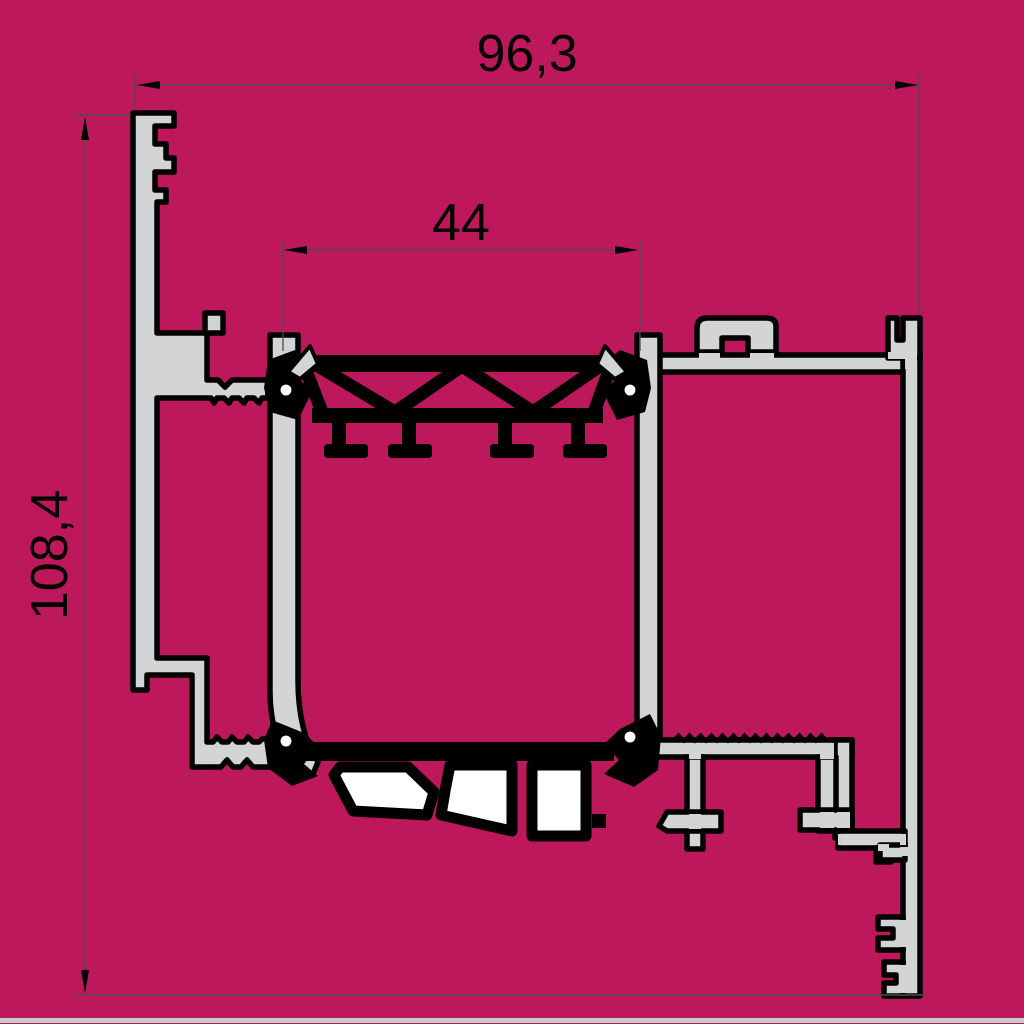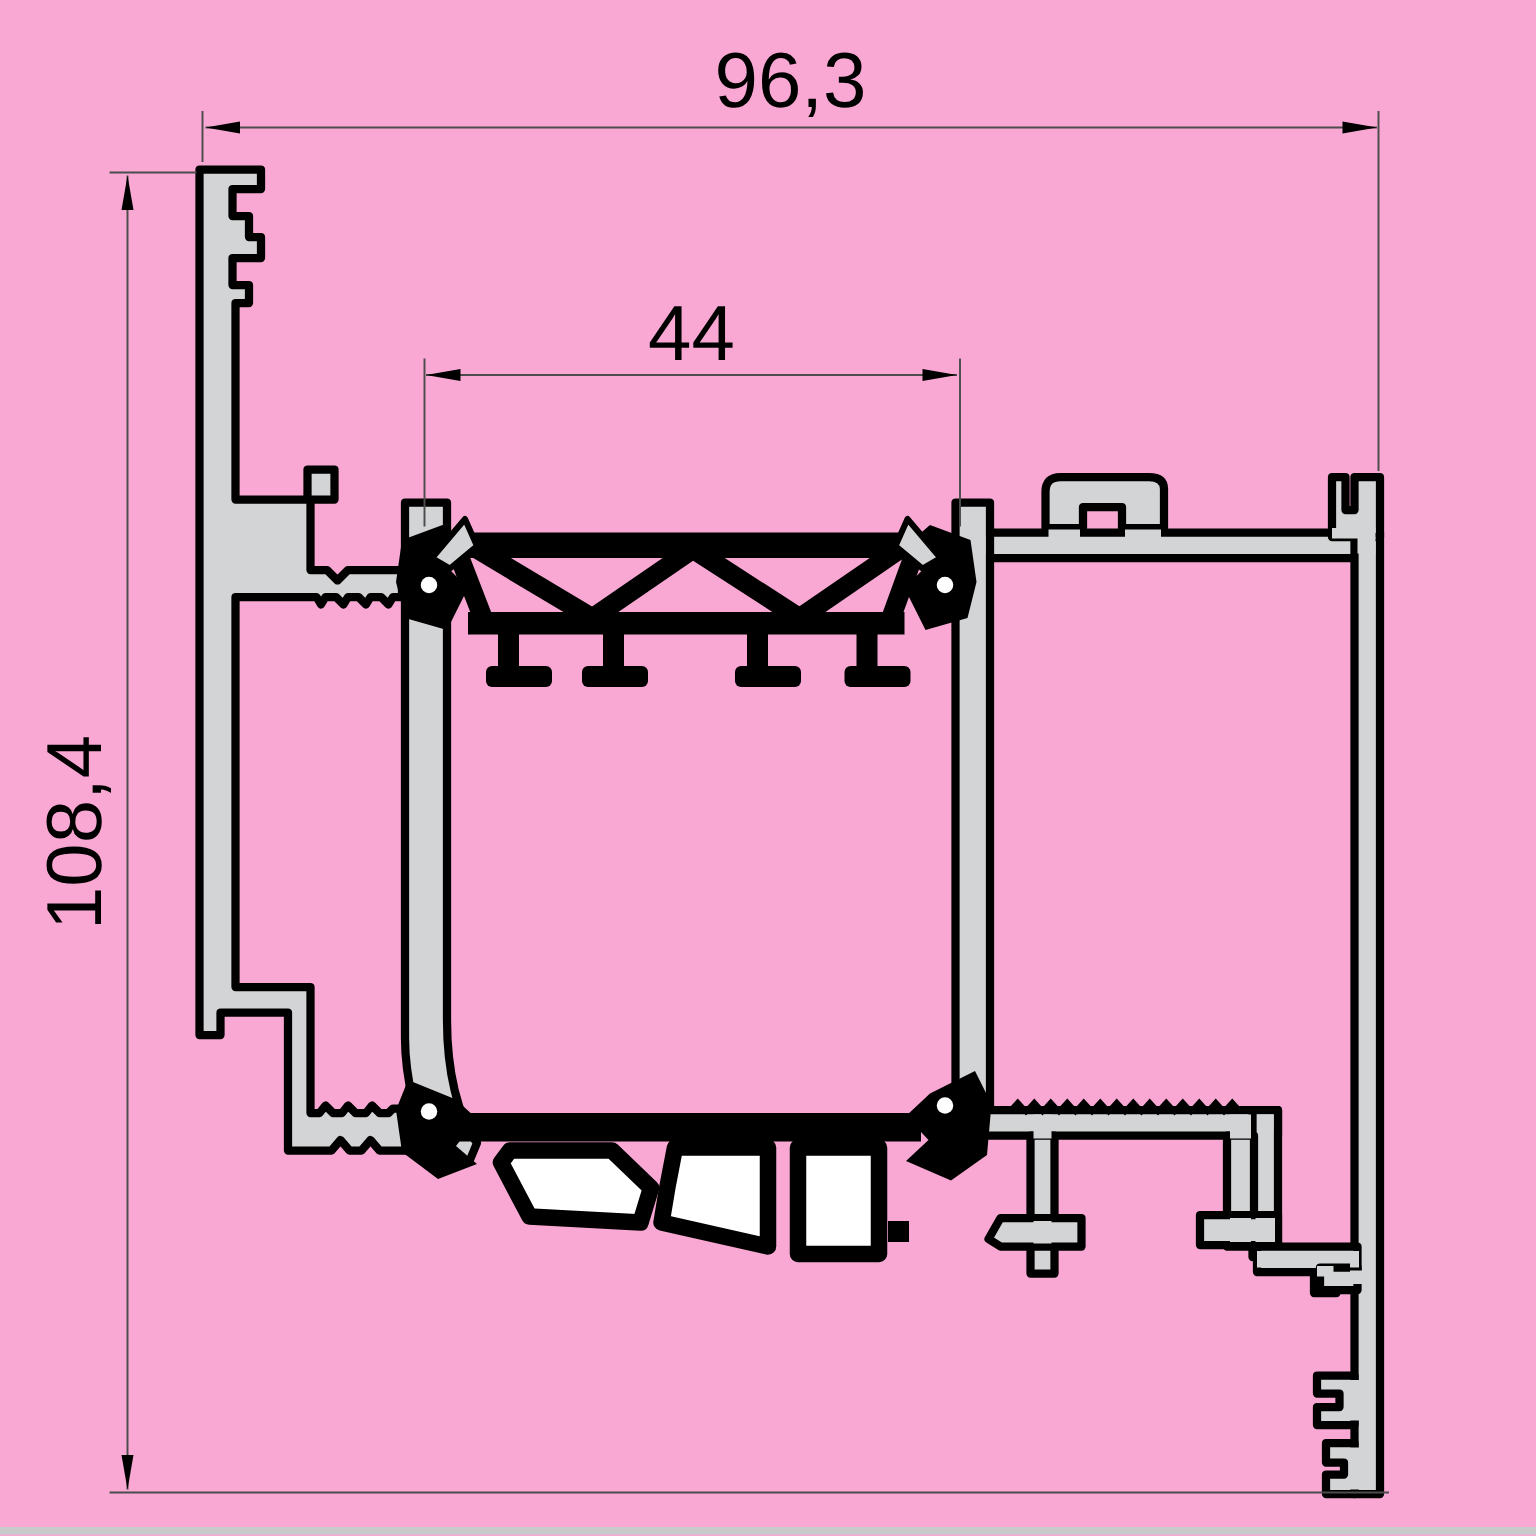--- a/index.html
+++ b/index.html
@@ -1,16 +1,16 @@
 <!DOCTYPE html>
 <html><head>
 <meta charset="utf-8">
 <style>
   html,body{margin:0;padding:0;background:#ffffff;}
-  .stage{position:relative;width:1024px;height:1024px;background:#f9a8d4;overflow:hidden;
+  .stage{position:relative;width:1024px;height:1024px;background:#be185d;overflow:hidden;
          font-family:"Liberation Sans",sans-serif;}
   svg{display:block}
   .profile{fill:#d3d4d5;stroke:#000;stroke-width:5.5;stroke-linejoin:round;}
   .patch{fill:#d3d4d5;stroke:none;}
   .blk{fill:#000;stroke:none;}
   .blkline{stroke:#000;stroke-width:13;fill:none;stroke-linecap:butt;}
   .wht{fill:#fff;stroke:none;}
   .whtpoly{fill:#fff;stroke:#000;stroke-width:11;stroke-linejoin:round;}
   .graywedge{fill:#d3d4d5;stroke:#000;stroke-width:4;stroke-linejoin:round;}
   .dim{stroke:#4d4d4d;stroke-width:1.3;fill:none;}

